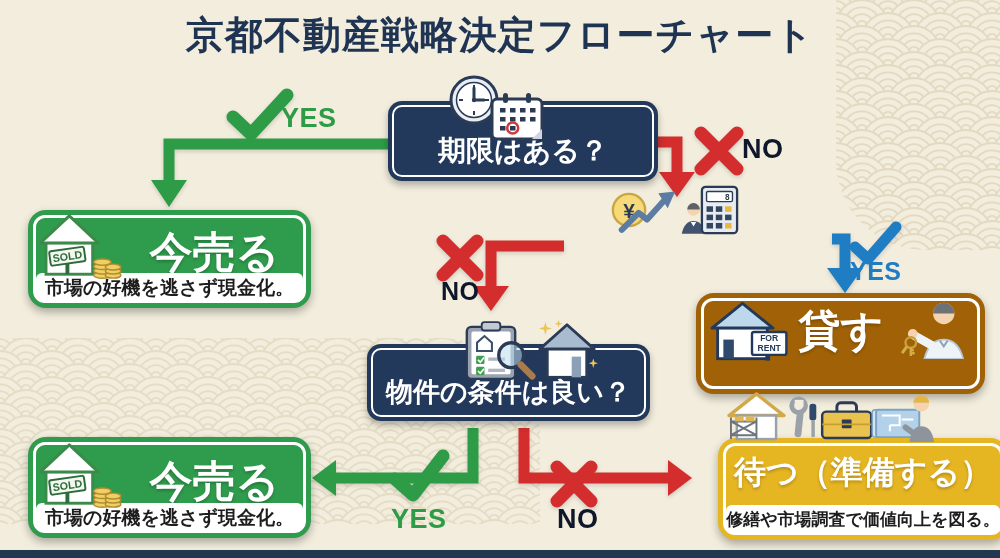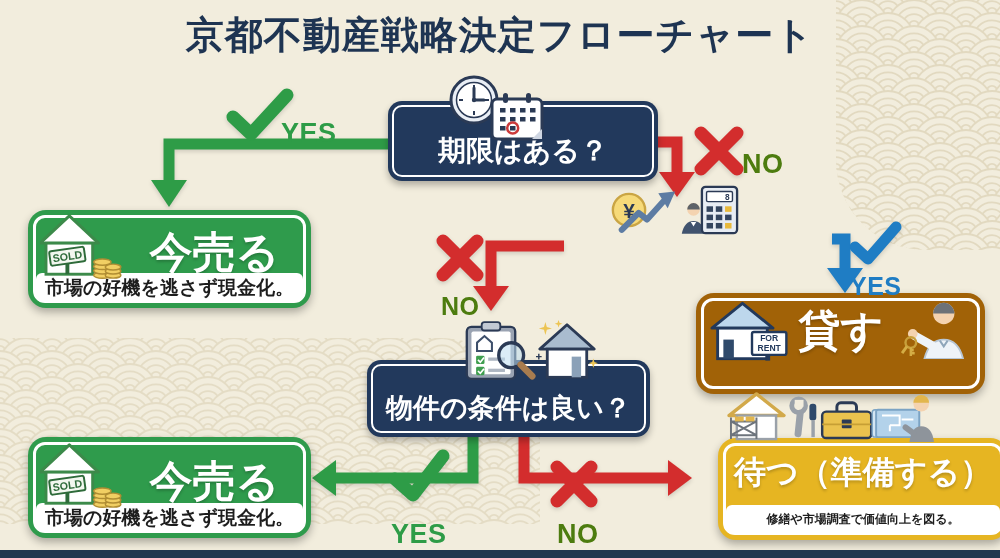--- a/index.html
+++ b/index.html
@@ -43,22 +43,22 @@
   .otitle{position:absolute;color:#fff;font-weight:900;text-shadow:0 2px 3px rgba(0,0,0,.22);}
   .strip{
     position:absolute;left:8px;right:8px;bottom:6px;height:29px;background:#fff;border-radius:6px;
     display:flex;align-items:center;justify-content:center;font-weight:800;color:#1d1d1d;
   }
 
   .icon-group{position:absolute;z-index:3;}
   .icon-group svg{position:absolute;}
   .icon-abs{position:absolute;z-index:3;}
 
-  .blabel{position:absolute;z-index:3;font-weight:800;letter-spacing:.5px;margin-top:15px;}
-  .lab-g{color:#2e9c47;} .lab-r{color:#4d7c0f;} .lab-b{color:#1f7dc4;}
+  .blabel{position:absolute;z-index:3;font-weight:800;letter-spacing:.5px;}
+  .lab-g{color:#2e9c47;} .lab-r{color:#0f172a;} .lab-b{color:#1f7dc4;}
 
   .bottom-bar{position:absolute;left:0;top:550px;width:1000px;height:8px;background:#22384f;z-index:4;}
 </style>
 </head>
 <body>
 
 <div class="canvas">
 
   <div class="wave wave-tr">
       <svg class="wave-svg" width="164" height="250">
@@ -1425,21 +1425,21 @@
           <rect x="17" y="32" width="7" height="6"></rect>
           <rect x="27" y="32" width="7" height="6"></rect>
         <rect x="7" y="41" width="7" height="6"></rect>
           <rect x="17" y="41" width="7" height="6"></rect>
       </g>
       <rect x="27" y="23" width="7" height="6" fill="#e8b93c"></rect>
       <rect x="27" y="41" width="7" height="6" fill="#e8b93c"></rect>
     </svg>
   </div>
 
-  <div class="decision" style="left:367px;top:360px;width:283px;height:77px">
+  <div class="decision" style="left:367px;top:344px;width:283px;height:77px">
     <span class="q" style="font-size:27px">物件の条件は良い？</span>
   </div>
   <div class="icon-group" style="left:460px;top:316px;width:145px;height:70px">
     <svg style="left:4px;top:4px" width="54" height="62" viewBox="0 0 58 66">
       <rect x="3" y="7" width="52" height="56" rx="5" fill="#9aa3b2" stroke="#2b3a55" stroke-width="2.5"></rect>
       <rect x="8" y="12" width="42" height="46" rx="2" fill="#fff"></rect>
       <rect x="19" y="2" width="20" height="9" rx="3" fill="#c2c9d4" stroke="#2b3a55" stroke-width="2"></rect>
       <path d="M14 24 l8 -7 8 7 v9 h-16 Z" fill="#fff" stroke="#3d4f6b" stroke-width="2.2"></path>
       <rect x="13" y="38" width="9" height="9" rx="1.5" fill="#3f9e4f"></rect>
       <path d="M15 42.5 l2.5 2.5 4 -5" stroke="#fff" stroke-width="1.8" fill="none"></path>
@@ -1555,19 +1555,19 @@
     <rect x="148" y="18" width="6" height="28" rx="3" fill="#d4e6f3" stroke="#7ba3c4" stroke-width="1.5"></rect>
     <rect x="152" y="18" width="44" height="28" rx="2" fill="#b3d2ea" stroke="#7ba3c4" stroke-width="2"></rect>
     <path d="M158 24 h18 v10 h-10 M166 34 v6 M178 28 h12" stroke="#fff" stroke-width="2" fill="none"></path>
     <circle cx="198" cy="12" r="8" fill="#f4d3b0"></circle>
     <path d="M190 11 a8 8 0 0 1 16 0 Z" fill="#e2b64d"></path>
     <path d="M186 51 q2 -16 12 -16 q11 0 13 16 Z" fill="#8e949b"></path>
     <path d="M190 42 l-8 -6" stroke="#8e949b" stroke-width="6" stroke-linecap="round"></path>
   </svg>
   <div class="outcome yellow-box" style="left:694px;top:438px;width:290px;height:102px">
     <div class="otitle" style="left:0;right:0;top:13px;font-size:32px;text-align:center">待つ（準備する）</div>
-    <div class="strip" style="font-size:12px">
+    <div class="strip" style="font-size:17px">
         <span>修繕や市場調査で価値向上を図る。</span>
       </div>
   </div>
 
   <div class="bottom-bar"></div>
 </div>
 
 </body></html>

